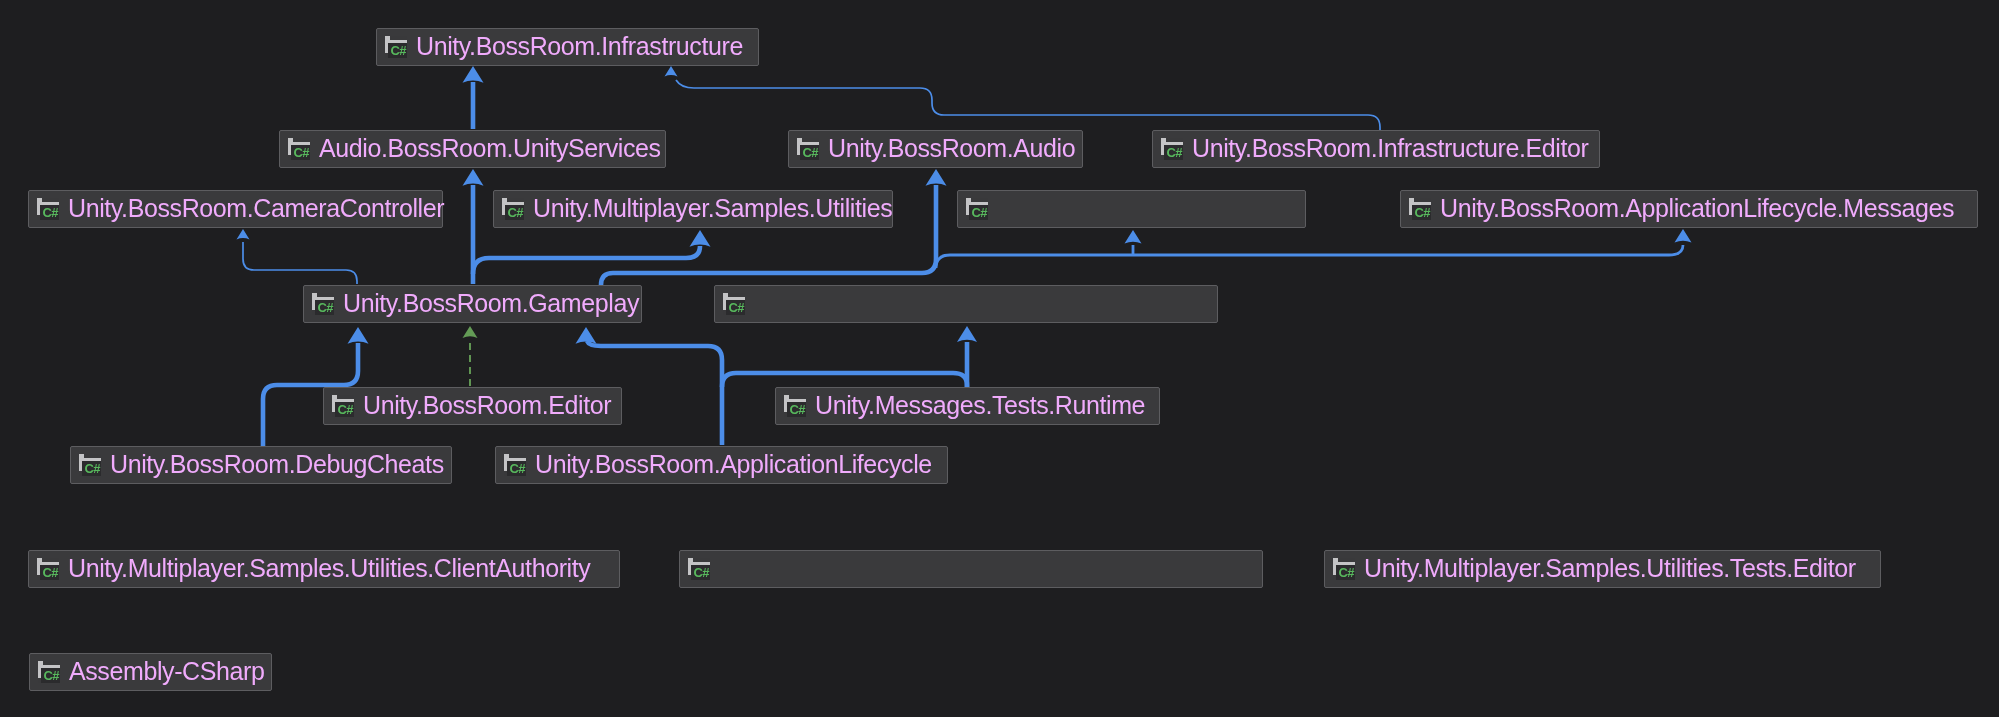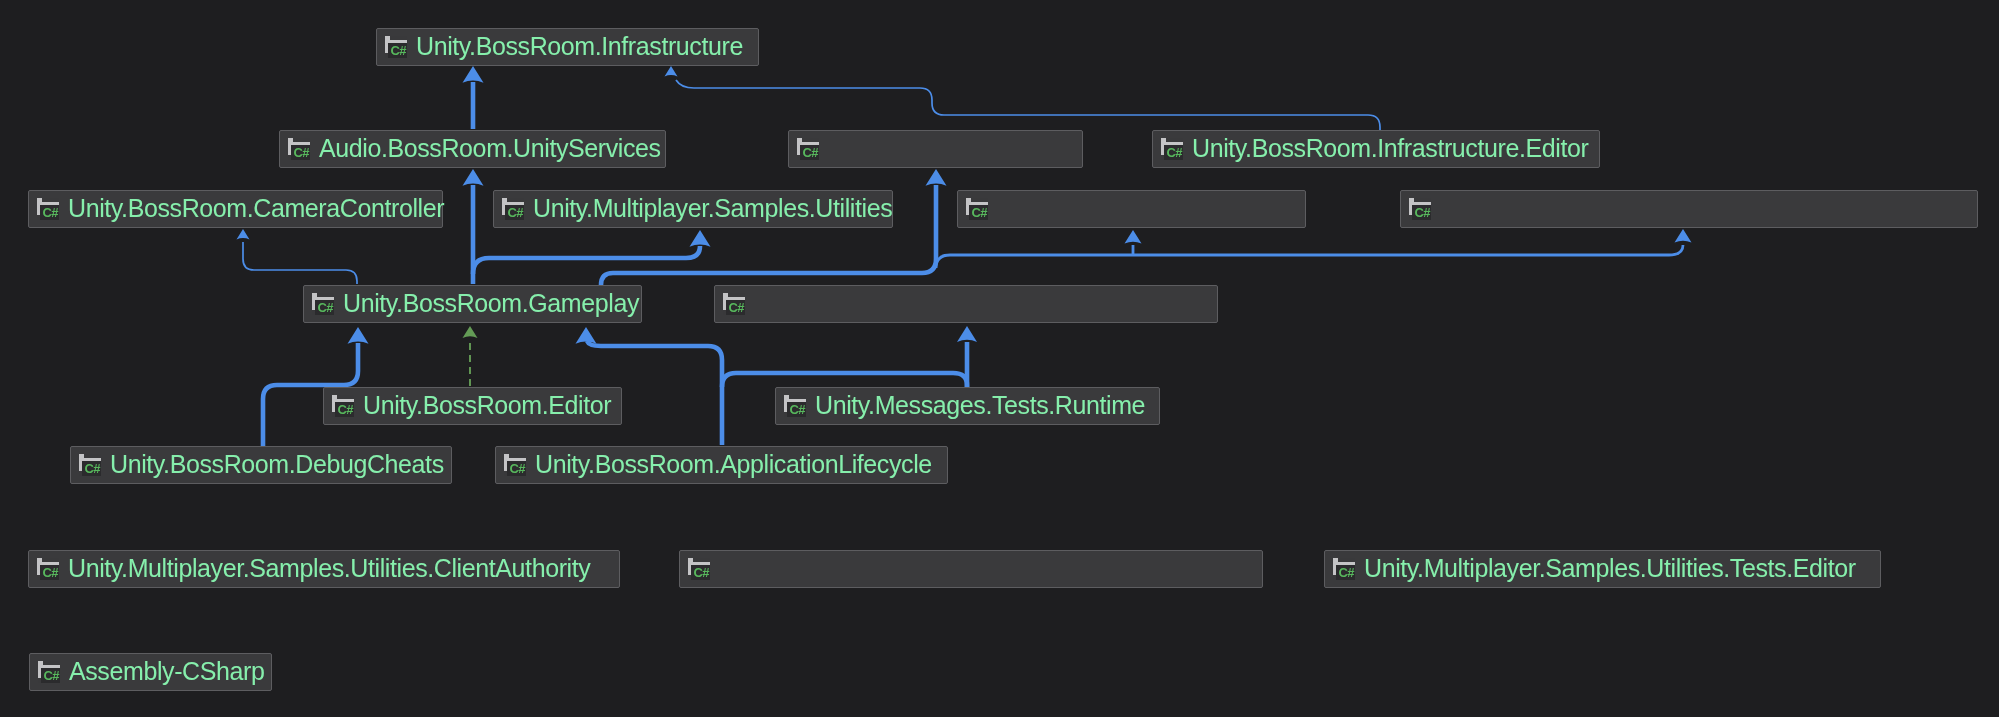--- a/index.html
+++ b/index.html
@@ -10,21 +10,21 @@
   }
   .stage{position:relative;width:1999px;height:717px;background:#1e1e20;}
   .edge-layer{position:absolute;left:0;top:0;width:1999px;height:717px;pointer-events:none;}
   .node{
     position:absolute;box-sizing:border-box;
     display:flex;align-items:center;
     background:#3a3a3c;border:1px solid #5d5d60;border-radius:2px;
     padding:0 10px 0 8px;gap:9px;white-space:nowrap;cursor:default;
   }
   .node .label{
-    color:#86efac;font-size:25px;letter-spacing:-0.4px;line-height:1;
+    color:#f0abfc;font-size:25px;letter-spacing:-0.4px;line-height:1;
     transform:translateY(-1px);
   }
   .csicon{
     position:relative;flex:0 0 auto;width:22px;height:22px;
     background:#39393b;border-radius:2px;display:inline-block;
   }
   .csicon .notch{position:absolute;left:0;top:0;width:5px;height:4px;background:#c4c4c6;}
   .csicon .bar-top{position:absolute;left:0;top:4px;width:22px;height:3px;background:#c4c4c6;}
   .csicon .bar-left{position:absolute;left:0;top:7px;width:3px;height:10px;background:#c4c4c6;}
   .csicon .inner{position:absolute;left:3px;top:7px;right:0;bottom:0;background:#2b2b2d;}
@@ -86,20 +86,21 @@
       <span class="label">Audio.BossRoom.UnityServices</span>
     </div>
     <div class="node" style="left: 788px; top: 130px; width: 295px; height: 38px;">
       <span class="csicon">
         <span class="notch"></span>
         <span class="bar-top"></span>
         <span class="bar-left"></span>
         <span class="inner"></span>
         <span class="cs">C#</span>
       </span>
+      <span class="label">Unity.BossRoom.Audio</span>
     </div>
     <div class="node" style="left: 1152px; top: 130px; width: 448px; height: 38px;">
       <span class="csicon">
         <span class="notch"></span>
         <span class="bar-top"></span>
         <span class="bar-left"></span>
         <span class="inner"></span>
         <span class="cs">C#</span>
       </span>
       <span class="label">Unity.BossRoom.Infrastructure.Editor</span>
@@ -134,20 +135,21 @@
       </span>
     </div>
     <div class="node" style="left: 1400px; top: 190px; width: 578px; height: 38px;">
       <span class="csicon">
         <span class="notch"></span>
         <span class="bar-top"></span>
         <span class="bar-left"></span>
         <span class="inner"></span>
         <span class="cs">C#</span>
       </span>
+      <span class="label">Unity.BossRoom.ApplicationLifecycle.Messages</span>
     </div>
     <div class="node" style="left: 303px; top: 285px; width: 339px; height: 38px;">
       <span class="csicon">
         <span class="notch"></span>
         <span class="bar-top"></span>
         <span class="bar-left"></span>
         <span class="inner"></span>
         <span class="cs">C#</span>
       </span>
       <span class="label">Unity.BossRoom.Gameplay</span>

